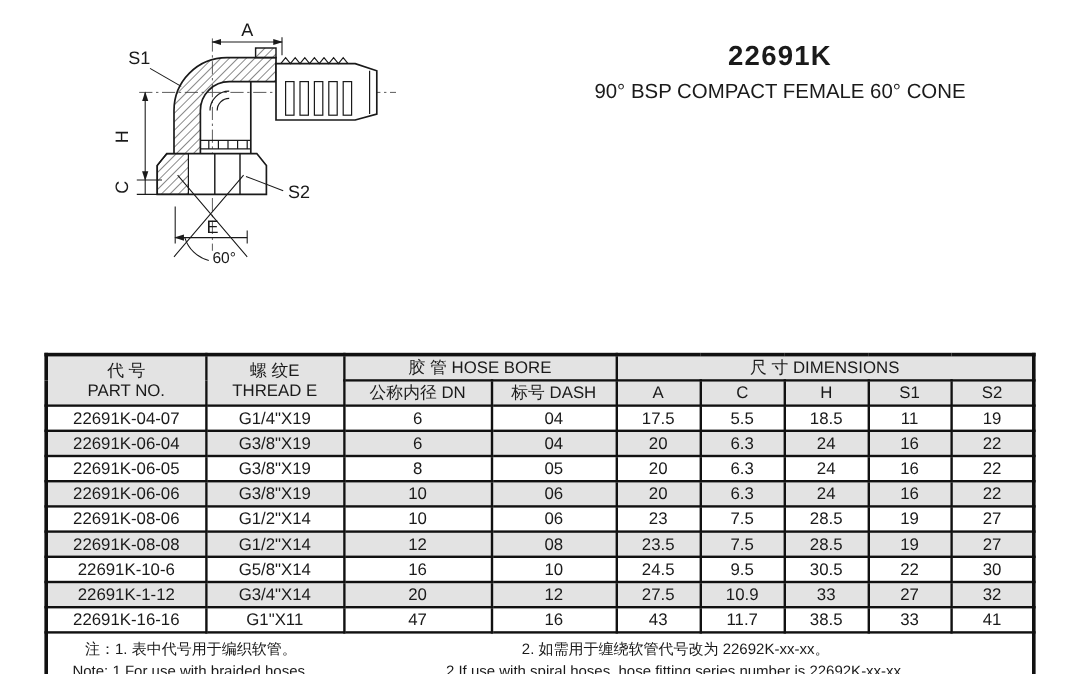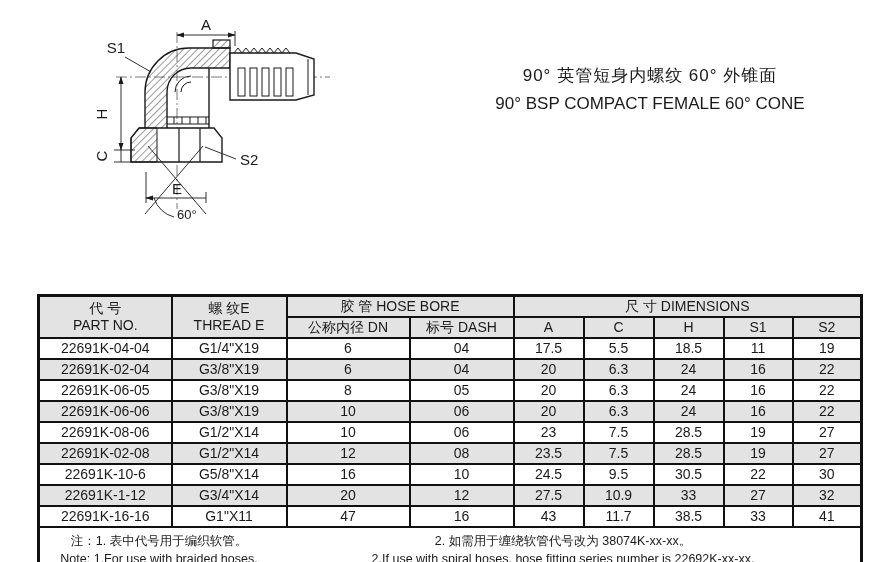--- a/index.html
+++ b/index.html
@@ -113,21 +113,21 @@
     <text x="149" y="188" font-size="15" text-anchor="middle" fill="#1a1a1a">E</text>
 
     <text x="88" y="47" font-size="15" text-anchor="middle" fill="#1a1a1a">S1</text>
     <path d="M97,51 L123,66" stroke="#1a1a1a" stroke-width="0.9" fill="none"></path>
     <text x="212" y="159" font-size="15" fill="#1a1a1a">S2</text>
     <path d="M177,141 L208,153" stroke="#1a1a1a" stroke-width="0.9" fill="none"></path>
   </svg>
 </div>
 
 <div class="title-block">
-  <div class="subtitle-cn">90° 英管短身内螺纹 60° 外锥面</div>
+  <div class="part-number">22691K</div>
   <div class="subtitle-en">90° BSP COMPACT FEMALE 60° CONE</div>
 </div>
 
 <div class="spec-table-wrap">
   <table class="spec">
     <colgroup>
       <col style="width:133px">
         <col style="width:115px">
         <col style="width:123px">
         <col style="width:104px">
@@ -155,32 +155,32 @@
         <th>标号 DASH</th>
         <th>A</th>
         <th>C</th>
         <th>H</th>
         <th>S1</th>
         <th>S2</th>
       </tr>
     </thead>
     <tbody>
       <tr>
-        <td>22691K-04-04</td>
+        <td>22691K-04-07</td>
         <td>G1/4"X19</td>
         <td>6</td>
         <td>04</td>
         <td>17.5</td>
         <td>5.5</td>
         <td>18.5</td>
         <td>11</td>
         <td>19</td>
       </tr>
       <tr>
-        <td>22691K-02-04</td>
+        <td>22691K-06-04</td>
         <td>G3/8"X19</td>
         <td>6</td>
         <td>04</td>
         <td>20</td>
         <td>6.3</td>
         <td>24</td>
         <td>16</td>
         <td>22</td>
       </tr>
       <tr>
@@ -210,21 +210,21 @@
         <td>G1/2"X14</td>
         <td>10</td>
         <td>06</td>
         <td>23</td>
         <td>7.5</td>
         <td>28.5</td>
         <td>19</td>
         <td>27</td>
       </tr>
       <tr>
-        <td>22691K-02-08</td>
+        <td>22691K-08-08</td>
         <td>G1/2"X14</td>
         <td>12</td>
         <td>08</td>
         <td>23.5</td>
         <td>7.5</td>
         <td>28.5</td>
         <td>19</td>
         <td>27</td>
       </tr>
       <tr>
@@ -259,21 +259,21 @@
         <td>38.5</td>
         <td>33</td>
         <td>41</td>
       </tr>
     </tbody>
     <tfoot>
       <tr>
         <td class="note-cell" colspan="9">
           <div class="note-line">
             <span class="note-first">注：1. 表中代号用于编织软管。</span>
-            <span class="note-second">2. 如需用于缠绕软管代号改为 38074K-xx-xx。</span>
+            <span class="note-second">2. 如需用于缠绕软管代号改为 22692K-xx-xx。</span>
           </div>
           <div class="note-line">
             <span class="note-first">Note: 1.For use with braided hoses.</span>
             <span class="note-second">2.If use with spiral hoses, hose fitting series number is 22692K-xx-xx.</span>
           </div>
         </td>
       </tr>
     </tfoot>
   </table>
 </div>

